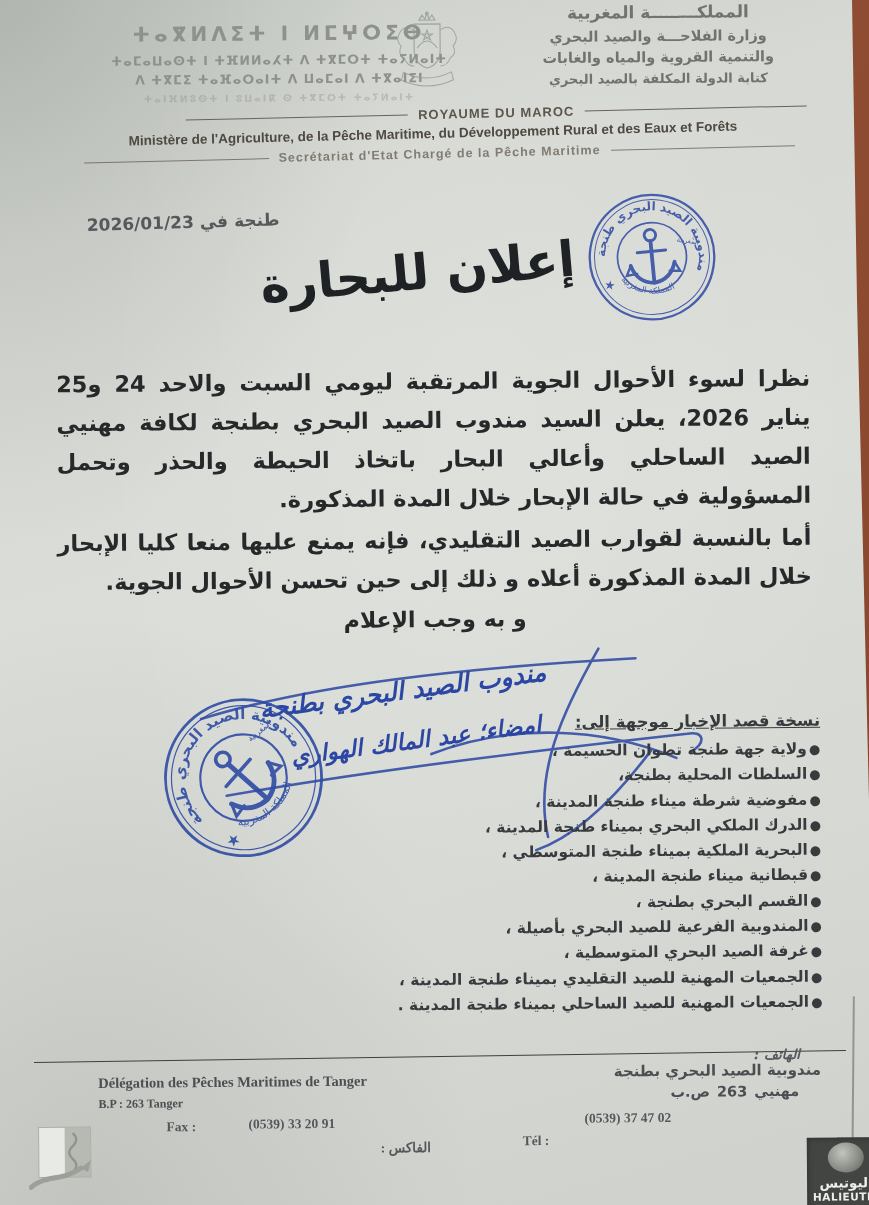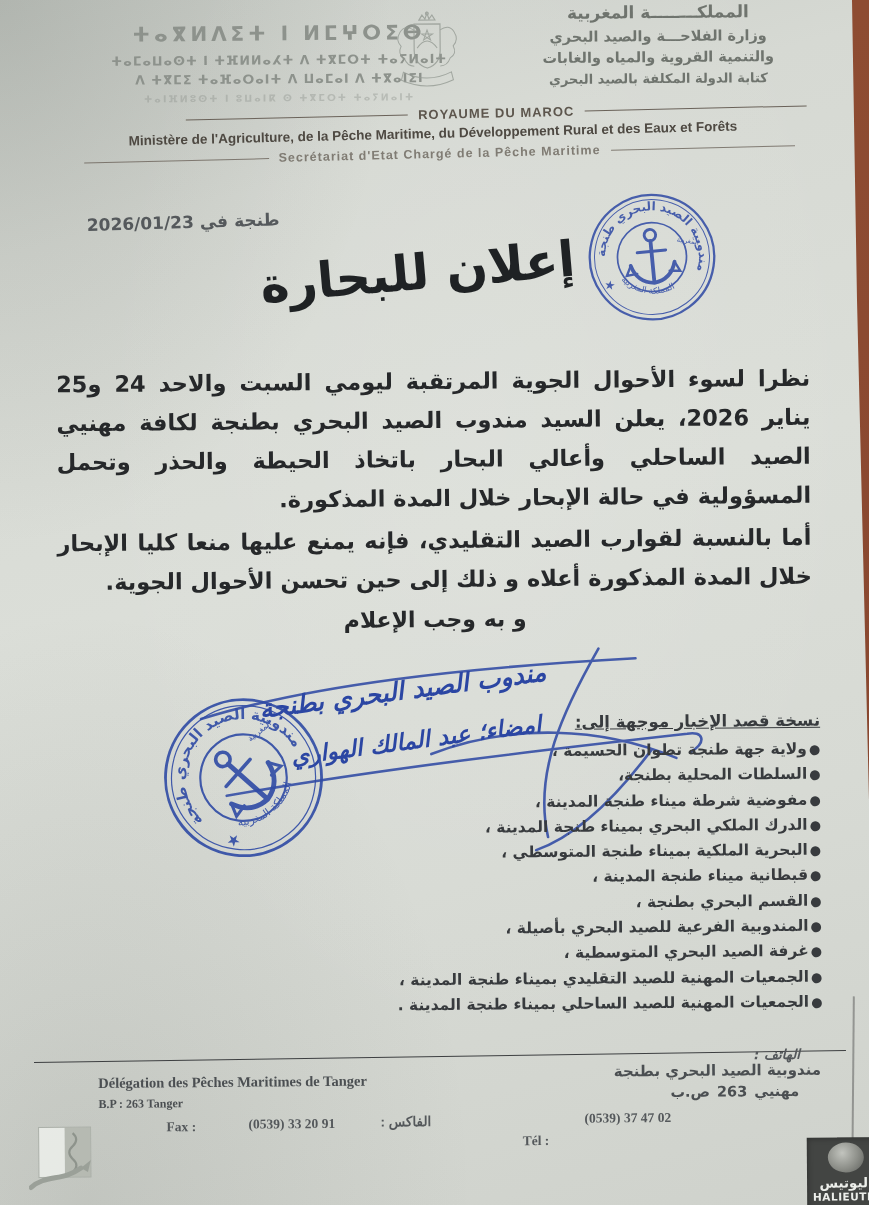--- a/index.html
+++ b/index.html
@@ -53,21 +53,21 @@
   .cc-item{font-size:15.5px;font-weight:bold;line-height:24.3px;}
   .cc-item .b{font-size:13px;padding-left:2px;}
   
   .footer-rule{left:30px;top:1056px;width:812px;border-top:1.7px solid #3d3f41;transform:rotate(-0.35deg);}
   .edge-line{left:848px;top:1000px;width:1.6px;height:160px;background:rgba(70,72,70,.45);transform:rotate(1deg);}
   .f-fr-org{left:94px;top:1072px;font-size:14.5px;font-weight:bold;color:#4b4f52;font-family:"Liberation Serif",serif;}
   .f-fr-bp{left:94px;top:1094px;font-size:12px;font-weight:bold;color:#4b4f52;font-family:"Liberation Serif",serif;}
   .f-sm{font-size:13.5px;font-weight:bold;color:#54585b;font-family:"Liberation Serif",serif;}
   .f-fax-label{left:162px;top:1117px;}
   .f-fax-num{left:244px;top:1115px;}
-  .f-fax-ar{left:376px;top:1113px;font-family:Liberation Sans, sans-serif;}
+  .f-fax-ar{left:376px;top:1139px;font-family:Liberation Serif, serif;}
   .f-tel-label{left:518px;top:1134px;}
   .f-tel-num{left:580px;top:1112px;}
   .f-tel-ar{left:750px;top:1049px;font-family:"DejaVu Sans",sans-serif;font-style:italic;}
   .f-ar-org{right:52px;top:1064px;font-size:15px;font-weight:bold;color:#4b4f52;}
   .f-ar-bp{right:74px;top:1086px;font-size:14.5px;font-weight:bold;color:#4b4f52;display:flex;gap:7px;direction:ltr;}
   
   .logo-left{left:24px;top:1120px;width:72px;height:74px;opacity:.85;}
   .logo-right{left:802px;top:1141px;width:78px;height:80px;background:#434543;color:#eceeea;text-align:center;box-shadow:inset 0 0 6px rgba(0,0,0,.4);}
   .logo-right .sphere{margin:5px auto 0;width:36px;height:30px;border-radius:50%;background:radial-gradient(circle at 40% 35%,#c2c4be,#8c8e88 55%,#5c5e5a);}
   .logo-right .ar-name{font-size:13.5px;font-weight:bold;line-height:15px;margin-top:3px;}

